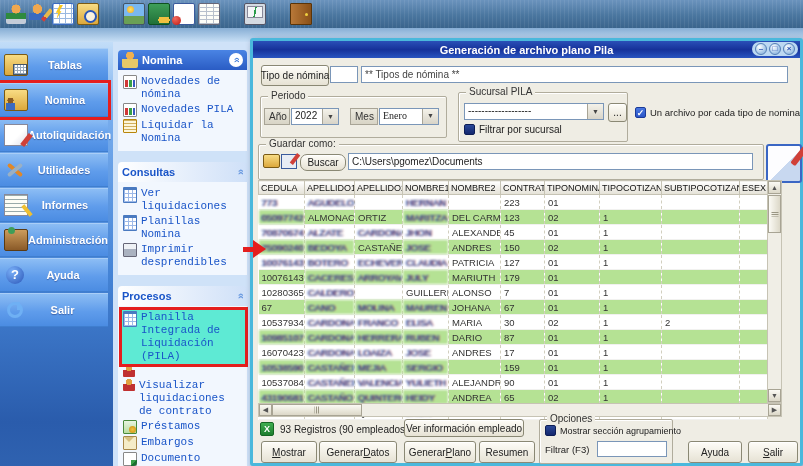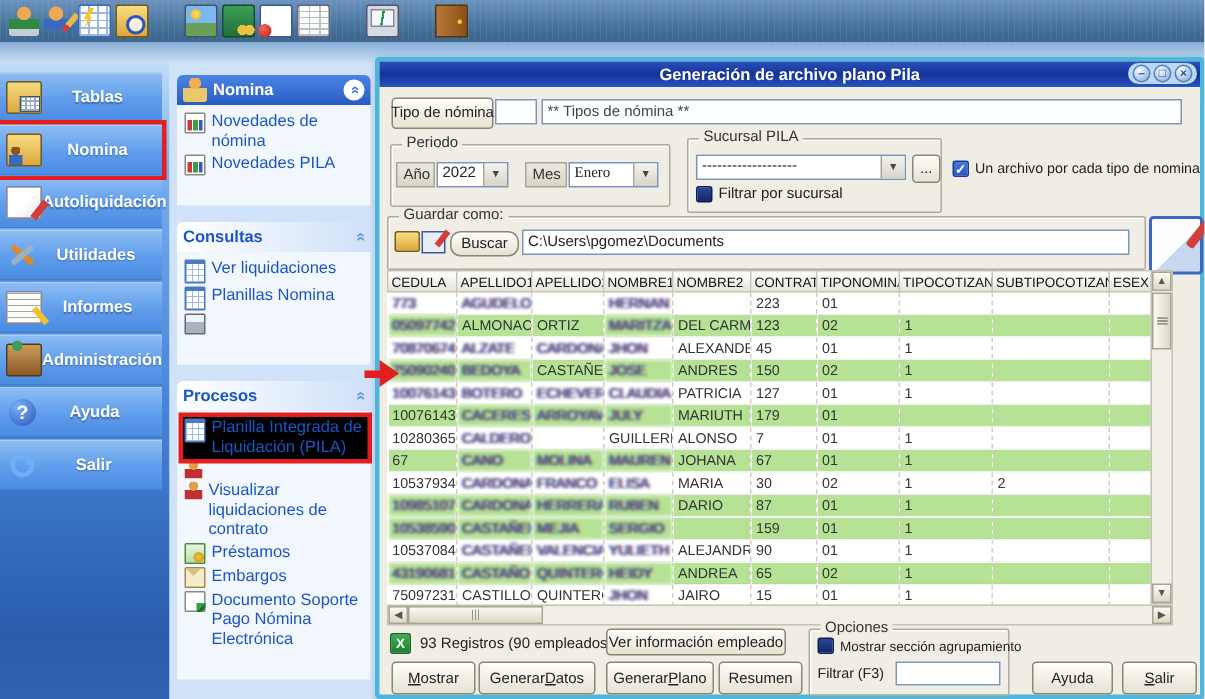--- a/index.html
+++ b/index.html
@@ -88,23 +88,23 @@
   .nav-card{margin-bottom:11px;}
   .nav-head{height:20px;display:flex;align-items:center;gap:4px;padding:0 4px;border-radius:4px 4px 0 0;cursor:pointer;
     background:linear-gradient(90deg,#ffffff,#cfe0f8);color:#1a55c8;font-size:11px;font-weight:bold;}
   .nav-head.primary{background:linear-gradient(180deg,#4a84e4 0,#2a5cc4 100%);color:#fff;}
   .chev{margin-left:auto;font-size:11px;color:#6a9ae0;transform:rotate(-90deg);font-weight:bold;}
   .nav-head.primary .chev{width:14px;height:14px;border-radius:50%;background:#fff;color:#3a78d8;
     display:flex;align-items:center;justify-content:center;font-size:10px;}
   .np-person{width:16px;height:16px;position:relative;flex:0 0 16px;
     background:radial-gradient(circle at 50% 22%,#f0b050 0 26%,transparent 28%),
     linear-gradient(180deg,transparent 42%,#e8c868 42%);border-radius:2px;}
-  .nav-items{background:#f2f7fe;padding:4px 2px 19px 4px;}
+  .nav-items{background:#f2f7fe;padding:4px 2px 5px 4px;font-family:Liberation Mono, monospace;}
   .nav-item{display:flex;gap:4px;align-items:flex-start;padding:1px 1px;color:#1a55c8;font-size:11px;line-height:13px;cursor:pointer;}
-  .nav-item.annot{box-shadow:0 0 0 3px var(--annot);position:relative;z-index:6;background:#000000;}
+  .nav-item.annot{box-shadow:0 0 0 3px var(--annot);position:relative;z-index:6;background:#5eead4;}
   .ni{width:12px;height:12px;flex:0 0 12px;position:relative;border-radius:1px;margin-top:0px;}
   .ni-chart{background:#fff;border:1px solid #888;}
   .ni-chart::after{content:"";position:absolute;left:1px;right:1px;bottom:1px;height:7px;
     background:linear-gradient(90deg,#d03838 0 3px,transparent 3px 4px,#38a048 4px 7px,transparent 7px 8px,#3858c0 8px);}
   .ni-sheet{background:#fdf6da;border:1px solid #b8860b;
     background-image:repeating-linear-gradient(0deg,transparent 0 2px,#d0b060 2px 3px);}
   .ni-table{background:#fff;border:1px solid #4a7ac0;border-top:3px solid #4a7ac0;
     background-image:repeating-linear-gradient(0deg,#9db9e8 0 1px,transparent 1px 4px),
     repeating-linear-gradient(90deg,#9db9e8 0 1px,transparent 1px 4px);}
   .ni-printer{background:linear-gradient(180deg,#eef1f5 40%,#aab2c0 40%);border:1px solid #667;}
@@ -263,38 +263,43 @@
         </div>
         <div class="nav-items">
           <div class="nav-item">
             <span class="ni ni-chart"></span>
             <span>Novedades de nómina</span>
           </div>
           <div class="nav-item">
             <span class="ni ni-chart"></span>
             <span>Novedades PILA</span>
           </div>
+          <div class="nav-item">
+            <span class="ni ni-sheet"></span>
+            <span>Liquidar la Nomina</span>
+          </div>
         </div>
       </div>
       <div class="nav-card">
         <div class="nav-head">
           <span>Consultas</span>
           <span class="chev">»</span>
         </div>
         <div class="nav-items">
           <div class="nav-item">
             <span class="ni ni-table"></span>
             <span>Ver liquidaciones</span>
           </div>
           <div class="nav-item">
             <span class="ni ni-table"></span>
             <span>Planillas Nomina</span>
           </div>
           <div class="nav-item">
             <span class="ni ni-printer"></span>
+            <span>Imprimir desprendibles</span>
           </div>
         </div>
       </div>
       <div class="nav-card">
         <div class="nav-head">
           <span>Procesos</span>
           <span class="chev">»</span>
         </div>
         <div class="nav-items">
           <div class="nav-item annot">
@@ -525,20 +530,32 @@
               <td class="blur">CARDONA</td>
               <td class="blur">HERRERA</td>
               <td class="blur">RUBEN</td>
               <td>DARIO</td>
               <td>87</td>
               <td>01</td>
               <td>1</td>
               <td></td>
               <td></td>
             </tr>
+            <tr>
+              <td>16070423</td>
+              <td class="blur">CARDONA</td>
+              <td class="blur">LOAIZA</td>
+              <td class="blur">JOSE</td>
+              <td>ANDRES</td>
+              <td>17</td>
+              <td>01</td>
+              <td>1</td>
+              <td></td>
+              <td></td>
+            </tr>
             <tr class="g">
               <td class="blur">10538590</td>
               <td class="blur">CASTAÑEDA</td>
               <td class="blur">MEJIA</td>
               <td class="blur">SERGIO</td>
               <td></td>
               <td>159</td>
               <td>01</td>
               <td>1</td>
               <td></td>

